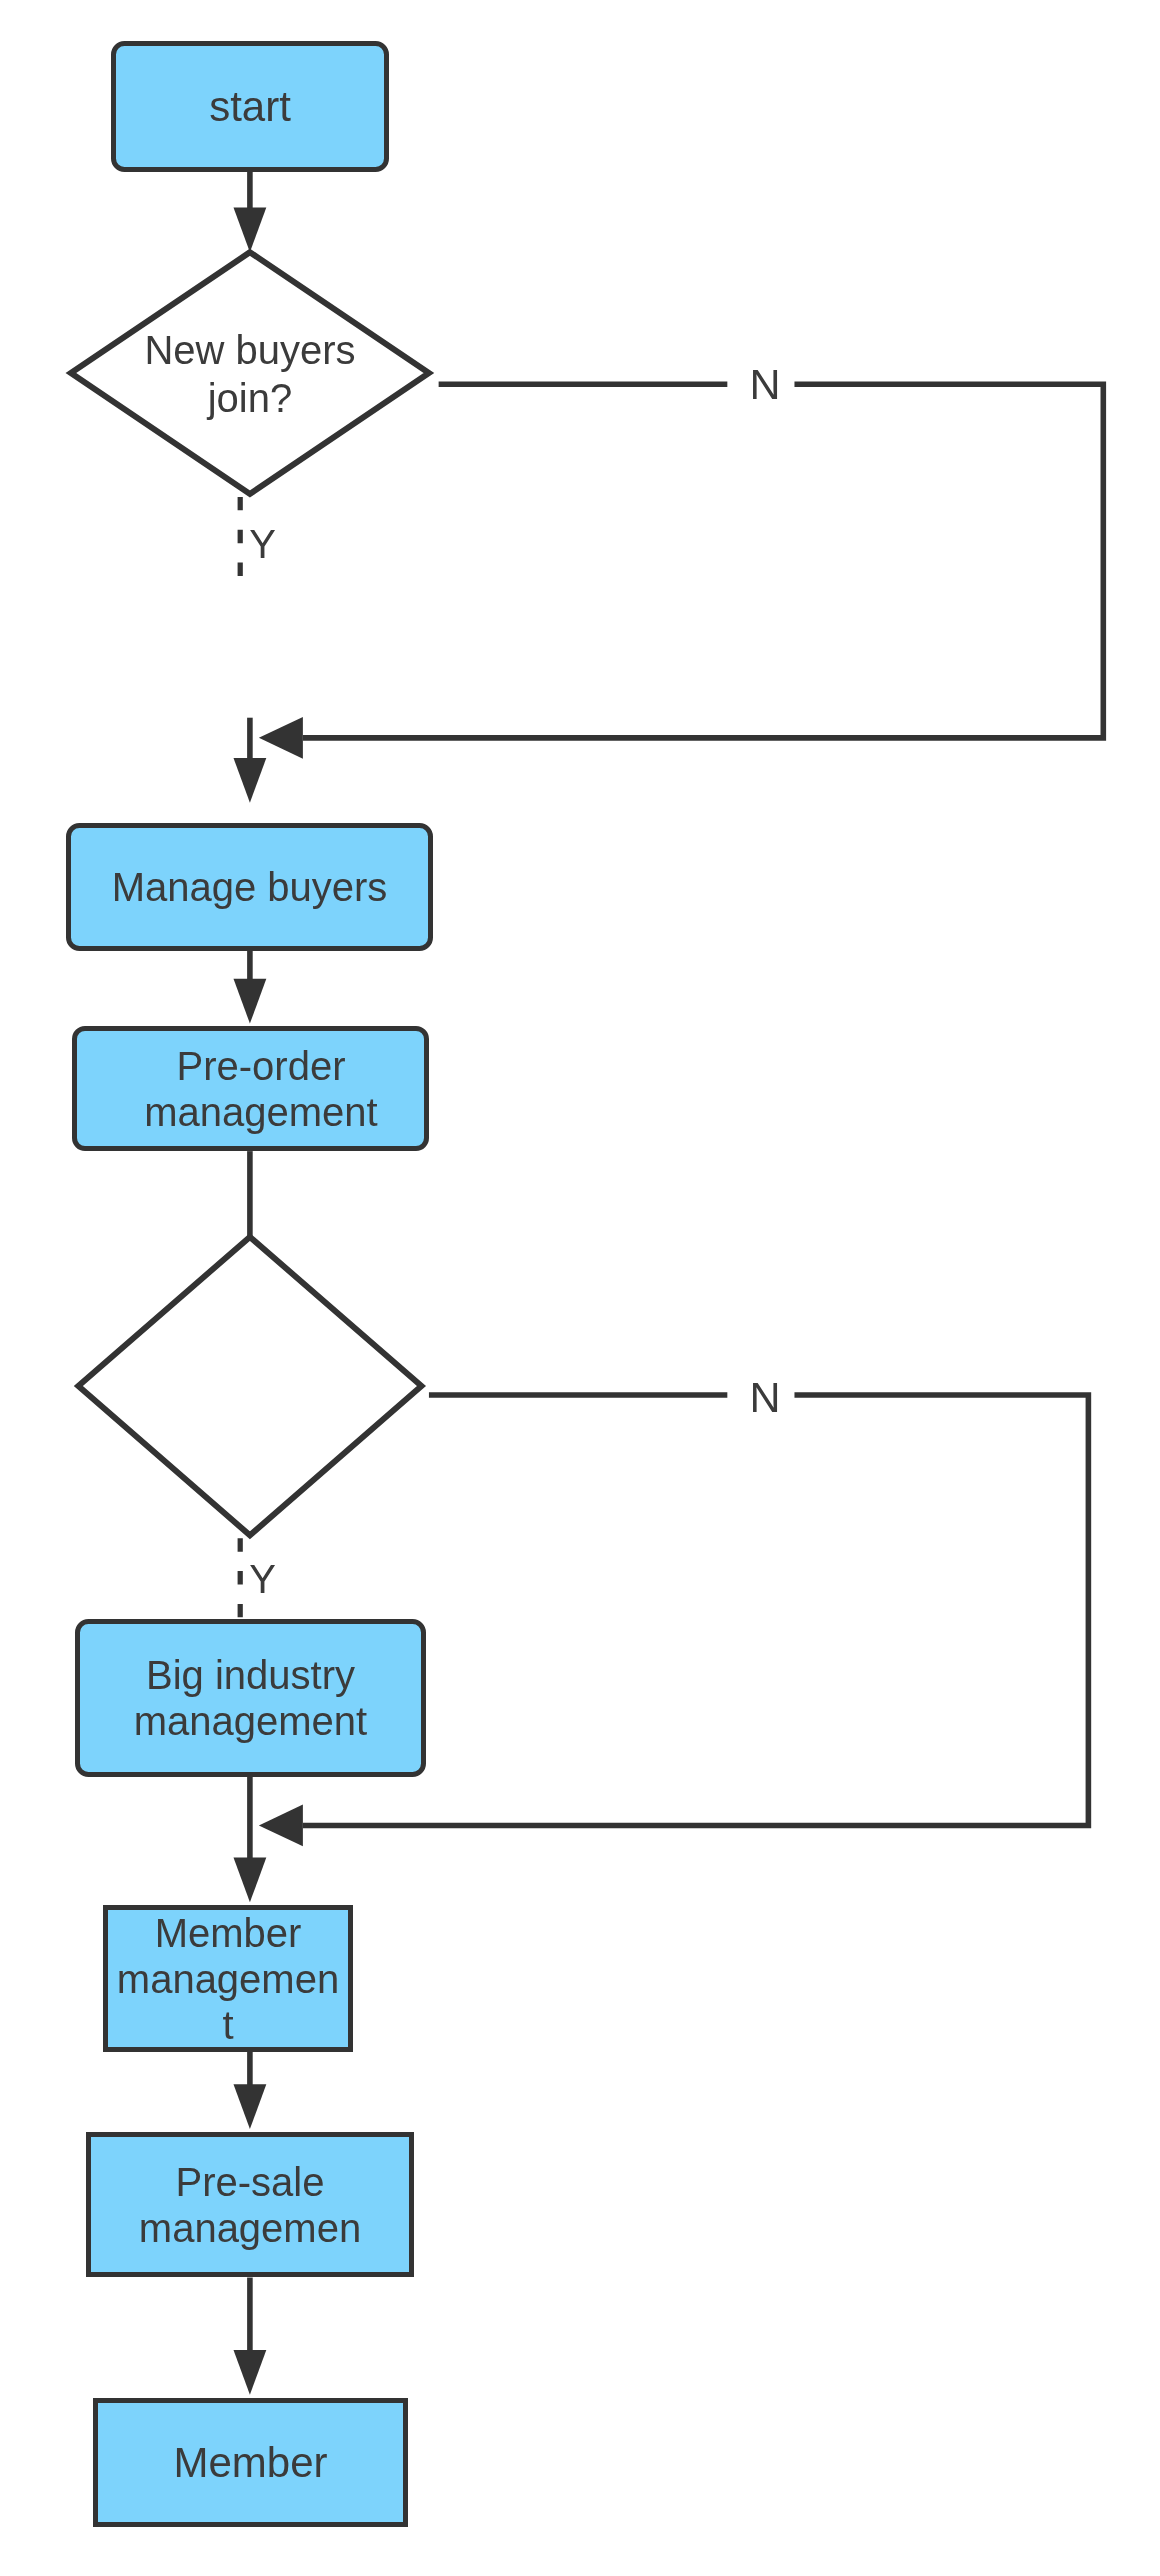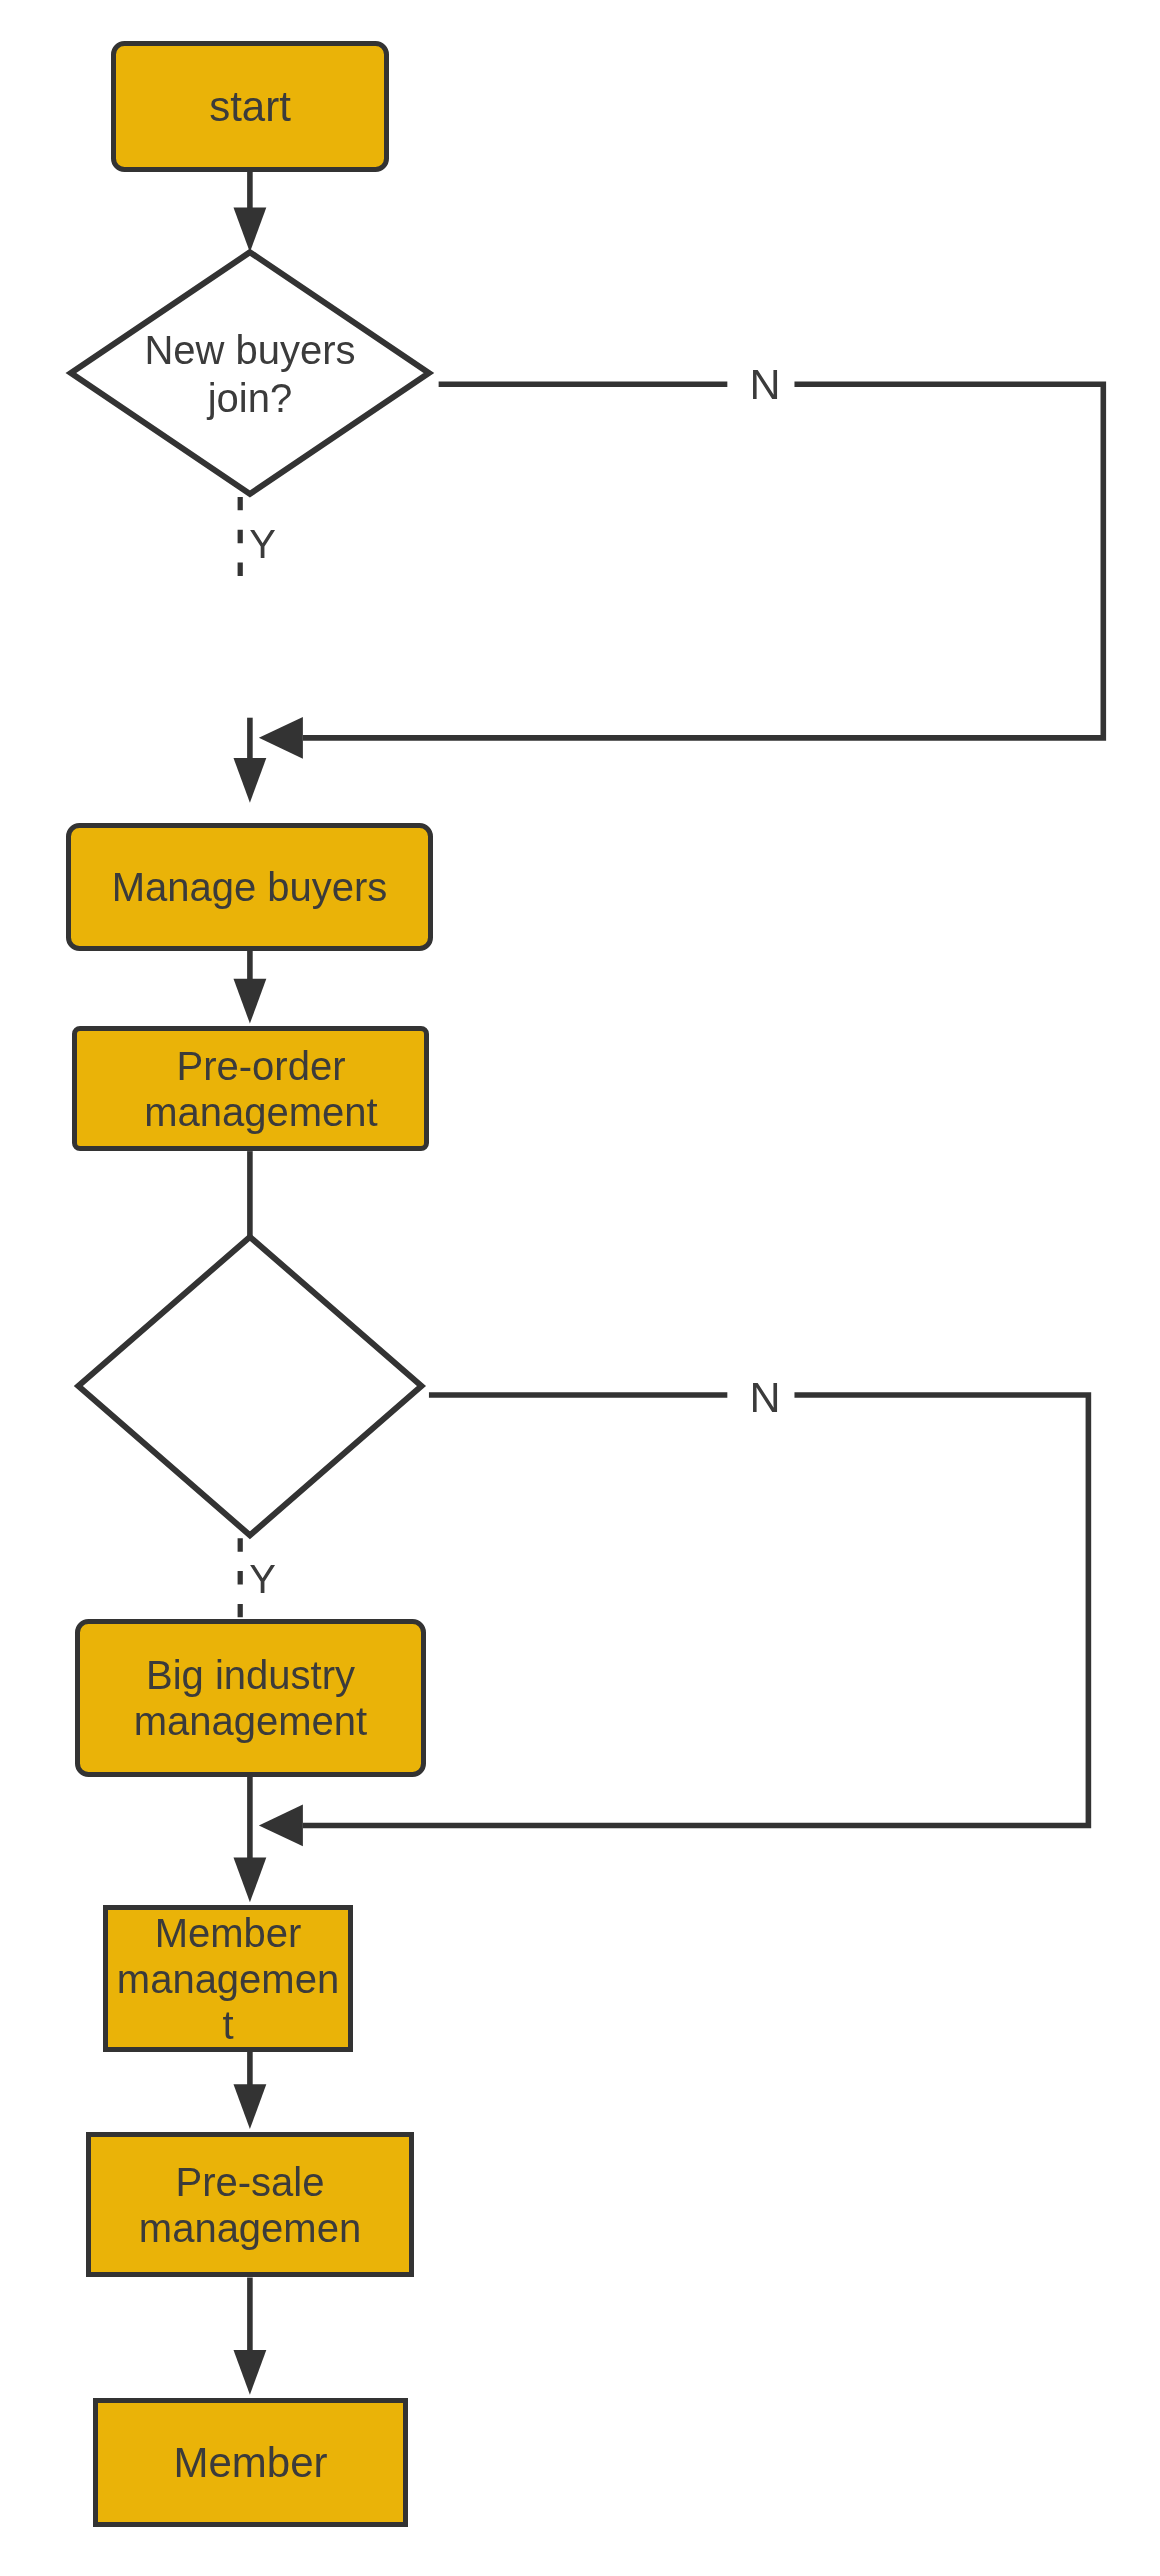--- a/index.html
+++ b/index.html
@@ -12,21 +12,21 @@
     color: var(--text, #3b3b3b);
   }
   .layer {
     position: absolute;
     left: 0; top: 0;
   }
   .node {
     position: absolute;
     box-sizing: border-box;
     border: 5.2px solid var(--stroke, #333);
-    background: #eab308;
+    background: #7dd3fc;
     display: flex;
     align-items: center;
     justify-content: center;
     text-align: center;
     white-space: pre-line;
     font-size: 40px;
     line-height: 46px;
     color: var(--text, #3b3b3b);
   }
   .rounded { border-radius: 13.4px; }
@@ -90,21 +90,21 @@
 
     <path d="M335 3053 V3152" fill="none" stroke-width="7.5" stroke="#333333"></path>
     <polygon points="313,3150 357,3150 335,3210" fill="#333333"></polygon>
   </svg>
 
   <div class="node rounded" style="left:111px; top:41px; width:278px; height:131px; font-size:42px;">start</div>
 
 
   <div class="node rounded" style="left:66px; top:823px; width:367px; height:128px;">Manage buyers</div>
 
-  <div class="node rounded" style="left:72px; top:1026px; width:357px; height:125px; border-radius:8px;padding-left:21px;">Pre-order
+  <div class="node rounded" style="left:72px; top:1026px; width:357px; height:125px; border-radius:13px;padding-left:21px;">Pre-order
 management</div>
 
   <div class="node rounded" style="left:75px; top:1619px; width:351px; height:158px;">Big industry
 management</div>
 
   <div class="node" style="left:103px; top:1905px; width:250px; height:147px;">Member
 managemen
 t</div>
 
   <div class="node" style="left:86px; top:2132px; width:328px; height:145px;">Pre-sale

